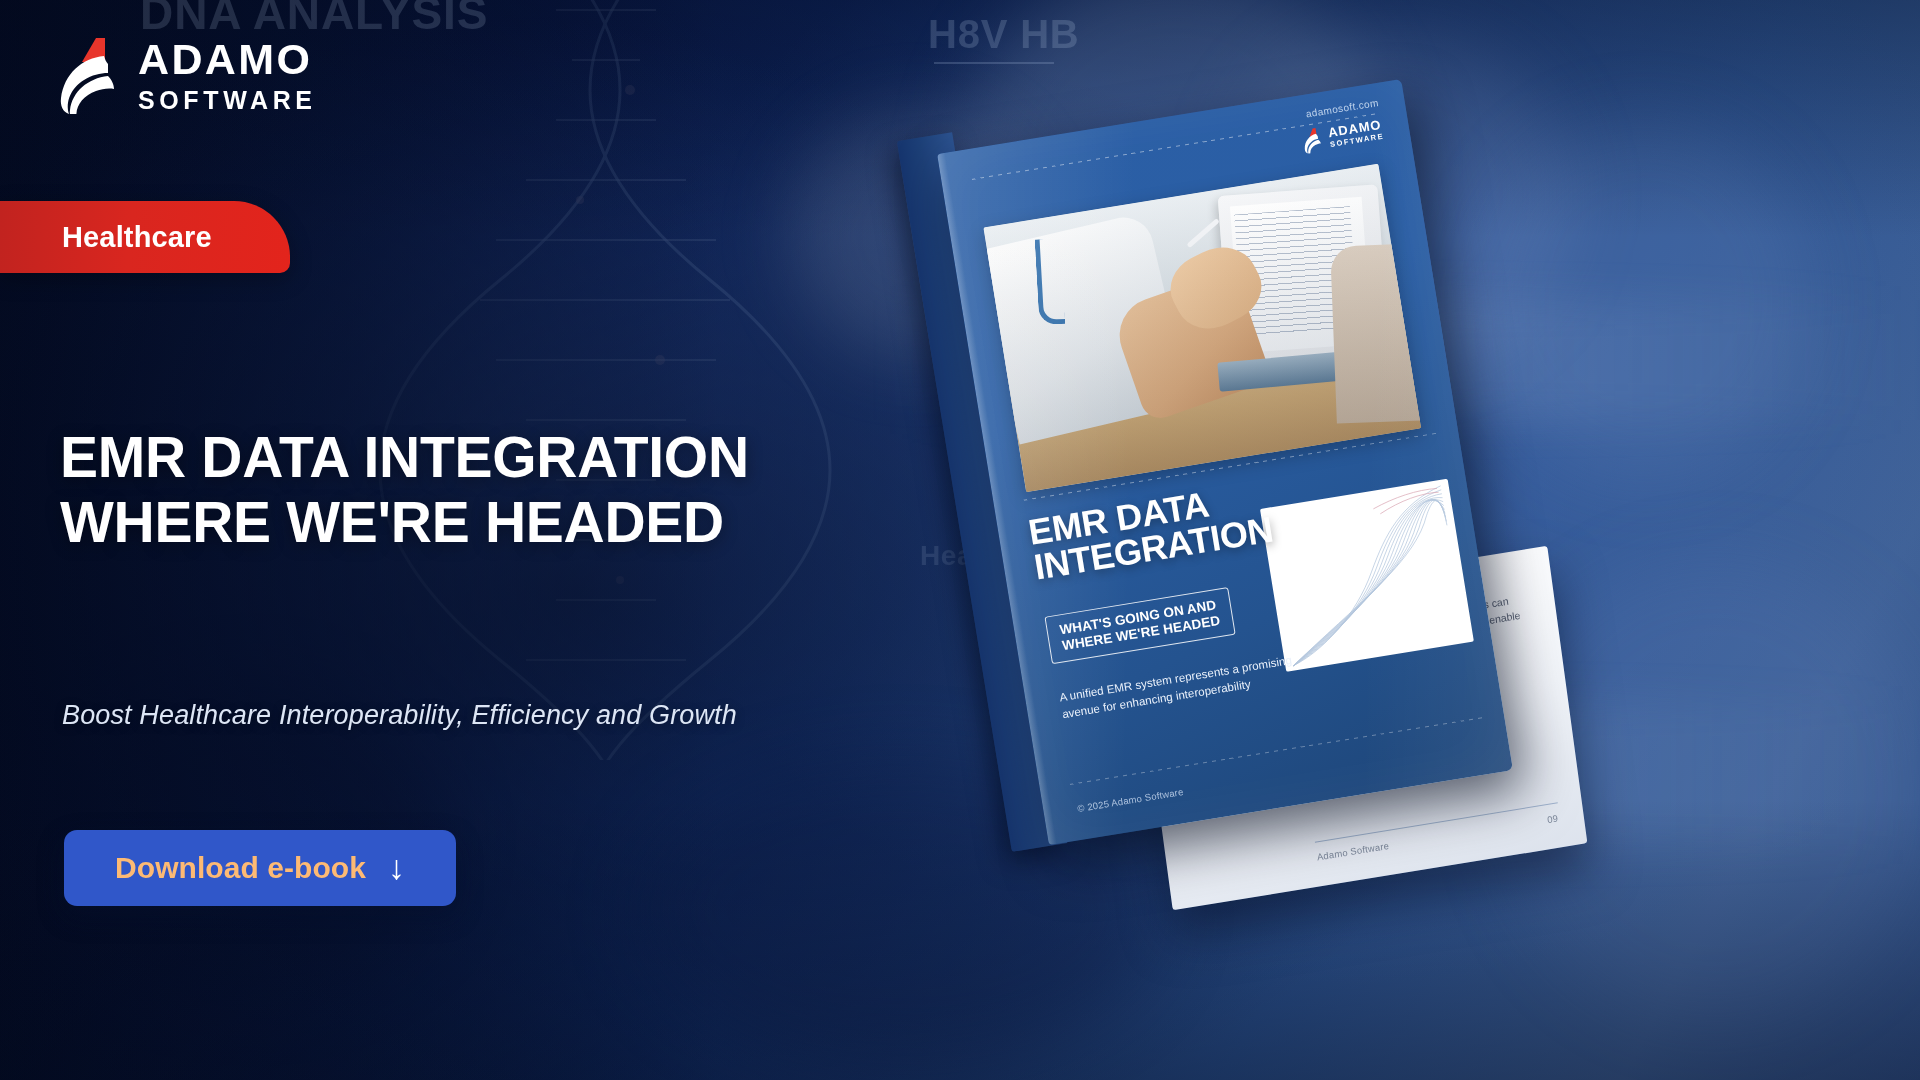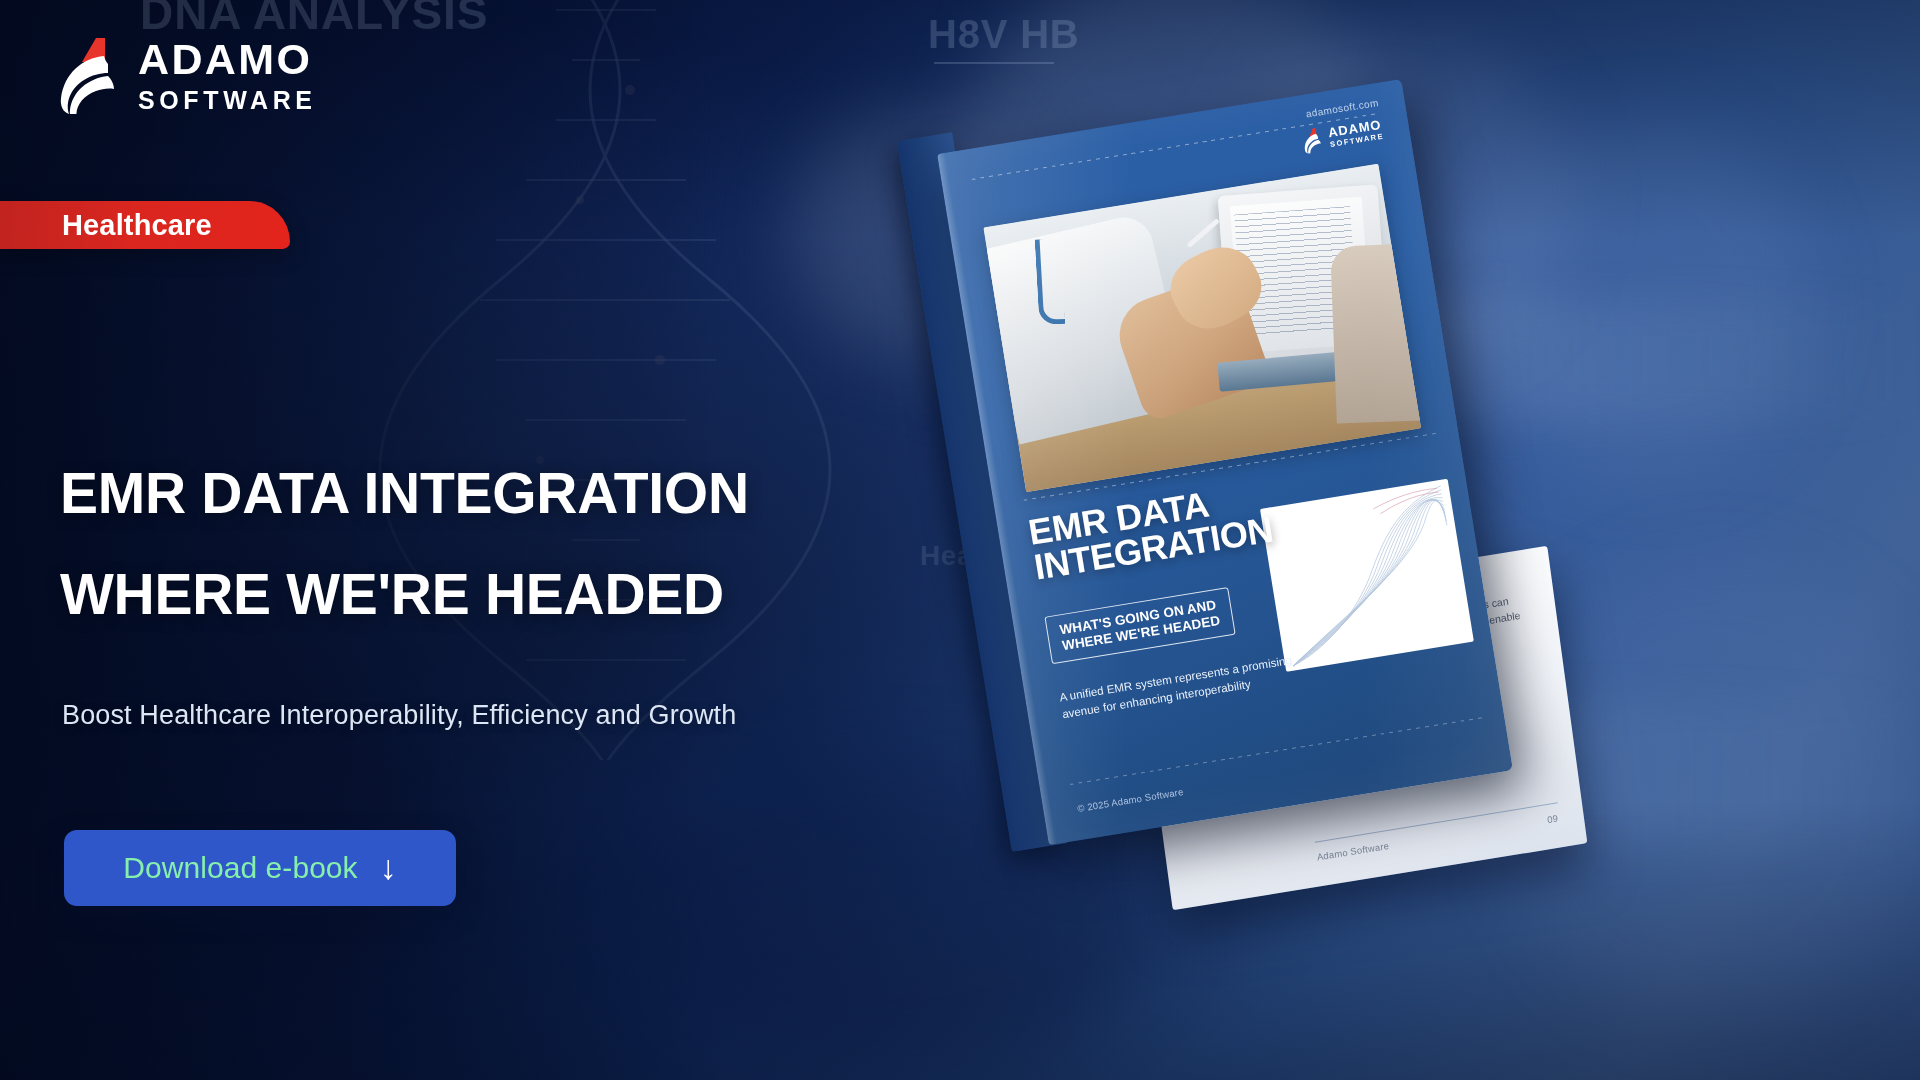--- a/index.html
+++ b/index.html
@@ -61,21 +61,21 @@
   .logo-adamo{
     font-size:43px; font-weight:700; color:#fff; letter-spacing:.055em;
     font-family:"Liberation Sans", sans-serif;
   }
   .logo-software{
     font-size:25px; font-weight:700; color:#fff; letter-spacing:.185em; margin-top:7px;
   }
 
   
   .cat-badge{
-    position:absolute; left:0; top:201px; height:48px;
+    position:absolute; left:0; top:201px; height:72px;
     display:flex; align-items:center;
     padding:0 78px 0 62px;
     color:#fff; font-size:29px; font-weight:700; letter-spacing:.005em;
     background:linear-gradient(95deg, #c1231f 0%, #d9261f 45%, #e3241c 100%);
     border-top-right-radius:56px;
     border-bottom-right-radius:10px;
     box-shadow:0 6px 22px rgba(0,0,0,.28);
   }
 
   
@@ -83,40 +83,40 @@
     position:absolute; left:60px; top:425px;
     width:910px;
     color:#ffffff;
     font-size:57px;
     font-weight:700;
     line-height:1.14;
     letter-spacing:-0.005em;
     text-transform:uppercase;
     text-shadow:0 3px 16px rgba(0,0,0,.38);
   }
-  .headline div{ white-space:nowrap;margin-top:36px; }
+  .headline div{ white-space:nowrap; }
 
   
   .subtitle{
     position:absolute; left:62px; top:700px;
-    font-size:27px; font-weight:400;
+    font-size:27px; font-style:italic; font-weight:400;
     color:#dde6f5; letter-spacing:.005em;
     text-shadow:0 2px 10px rgba(0,0,0,.35);
   }
 
   
   .cta{
     position:absolute; left:64px; top:830px;
     width:392px; height:76px;
     display:flex; align-items:center; justify-content:center; gap:22px;
     background:#3057c9;
     border-radius:13px; border:none; cursor:pointer;
     box-shadow:0 10px 26px rgba(5,15,45,.45);
   }
-  .cta-label{ color:#86efac; font-size:30px; font-weight:400; letter-spacing:.002em; }
+  .cta-label{ color:#fdba74; font-size:30px; font-weight:700; letter-spacing:.002em; }
   .cta-arrow{ color:#fff; font-size:34px; font-weight:700; line-height:1; display:block; margin-top:-2px;}
 
   
   .book-zone{ position:absolute; left:1000px; top:70px; width:620px; height:830px; }
 
   
   .pages{
     position:absolute; left:150px; top:508px; width:420px; height:300px;
     background:linear-gradient(170deg,#ffffff 0%, #f1f4f9 55%, #dde3ed 100%);
     transform:rotate(-9.2deg) skewX(-1.5deg);

